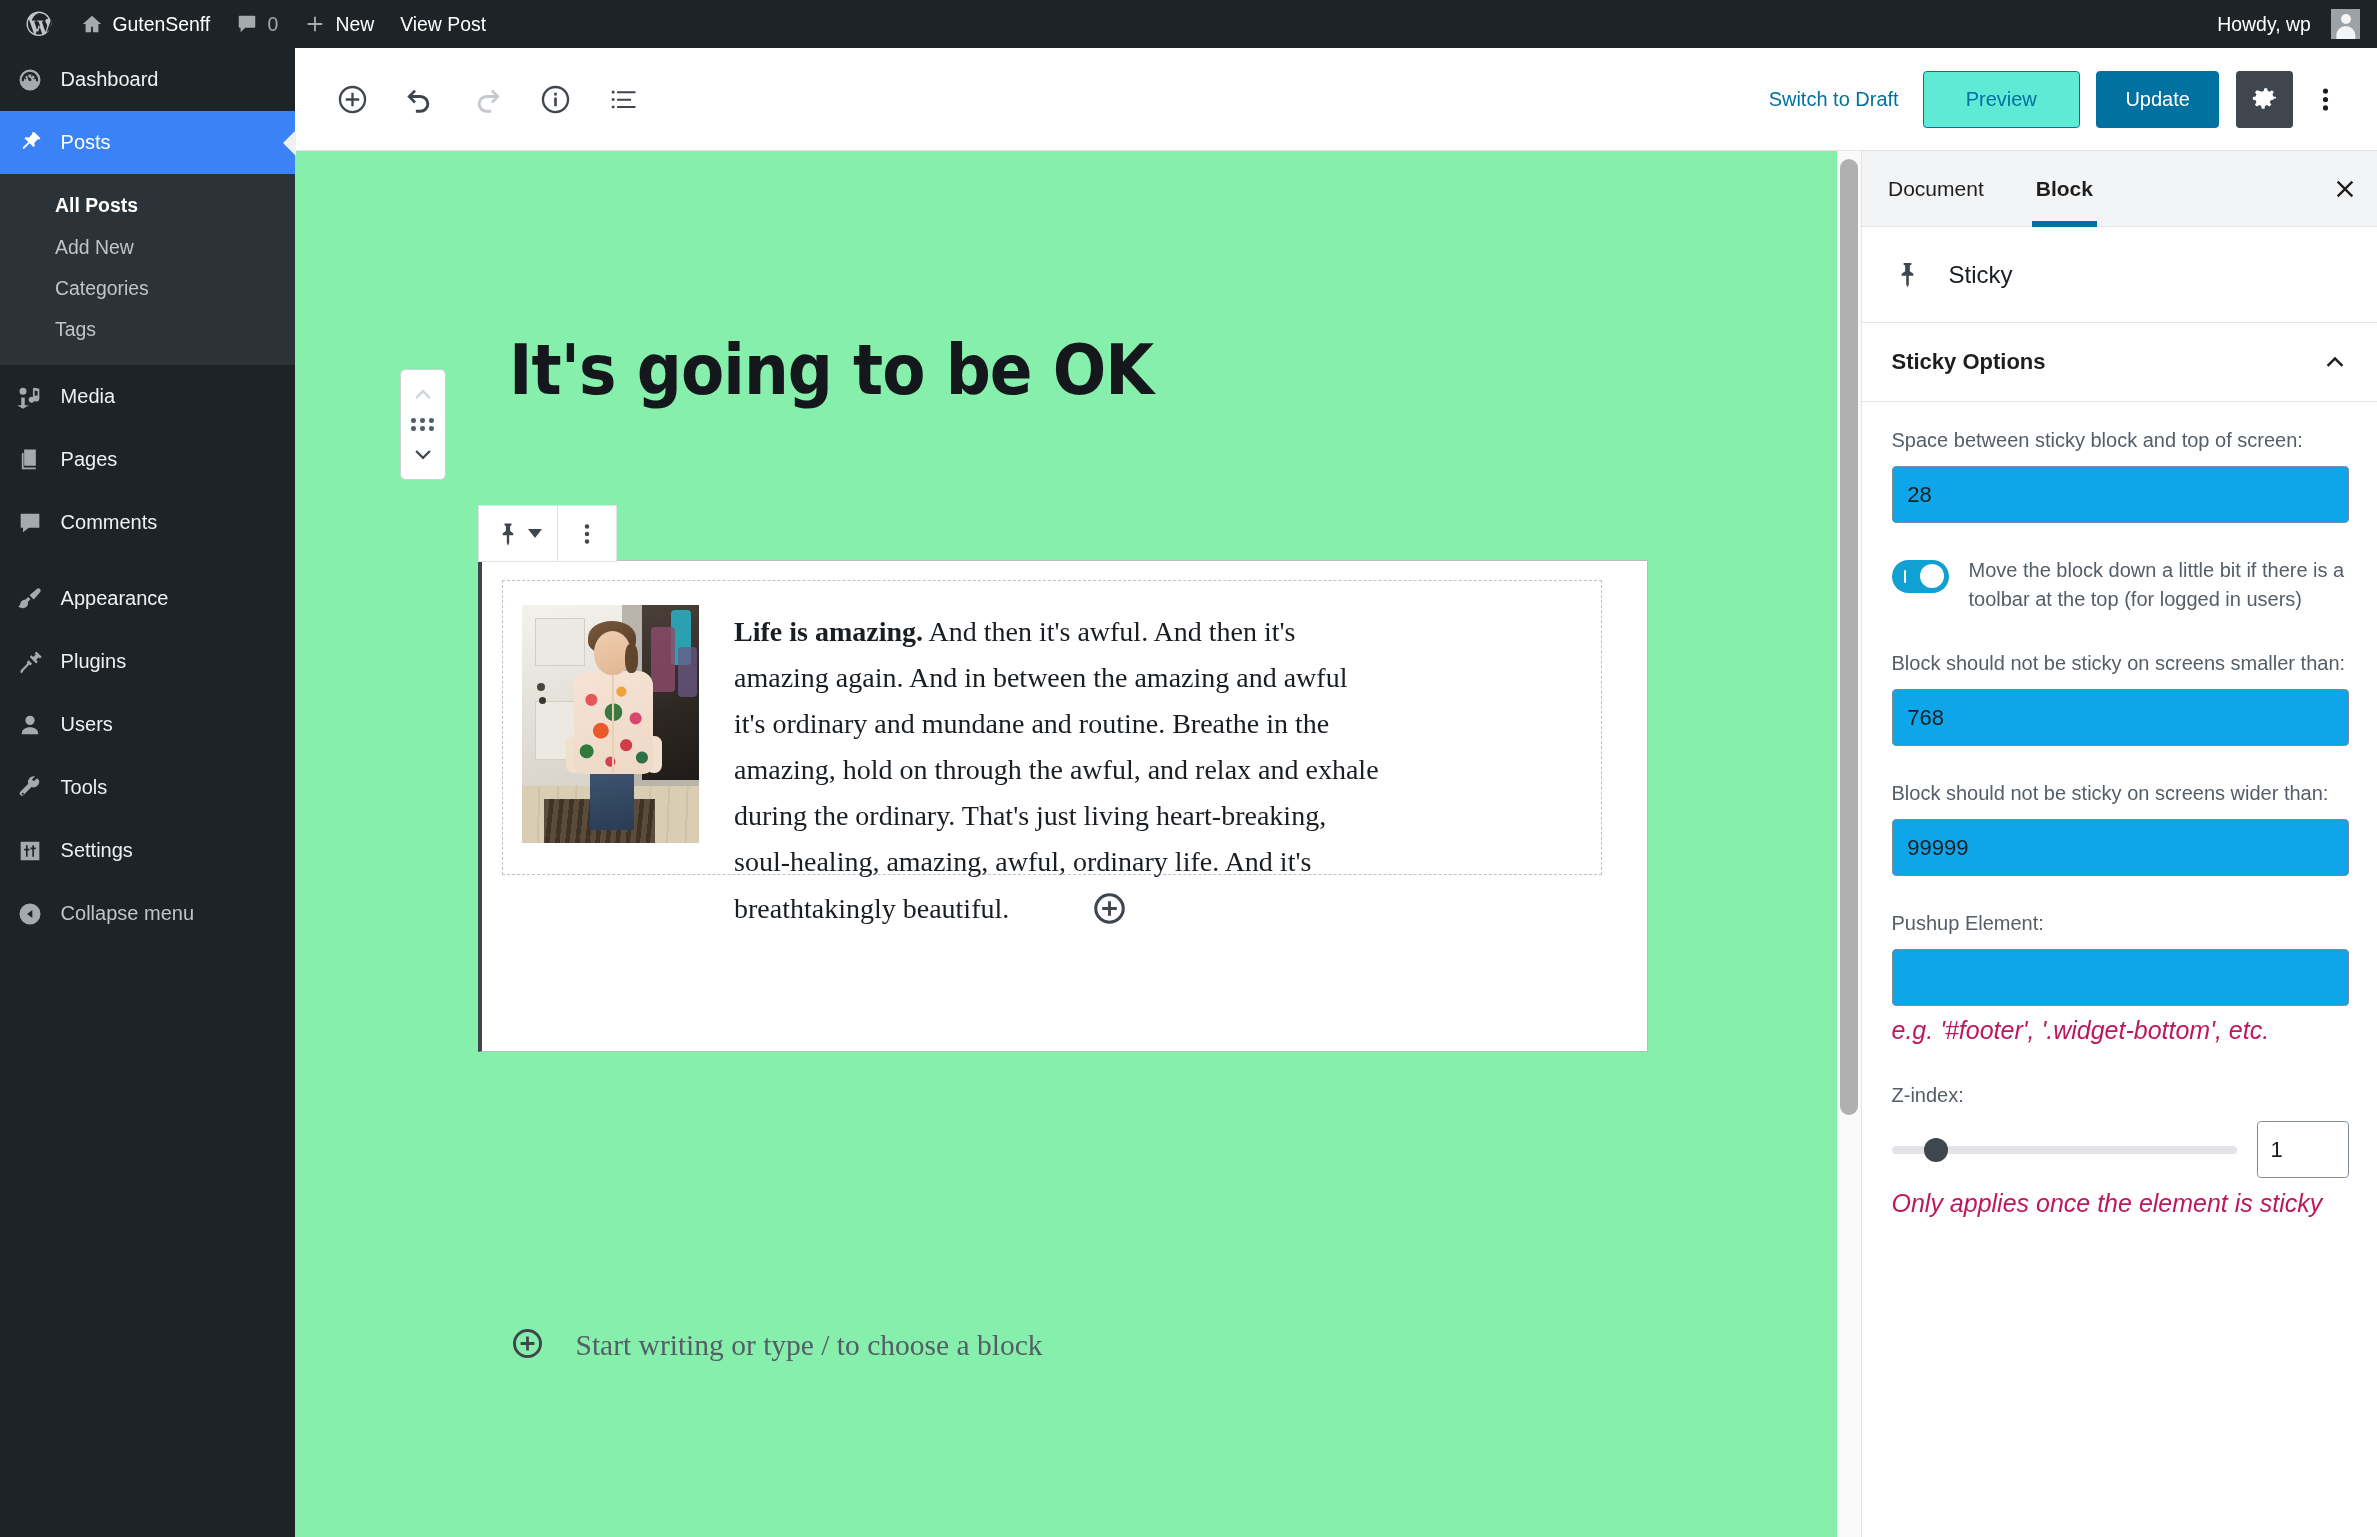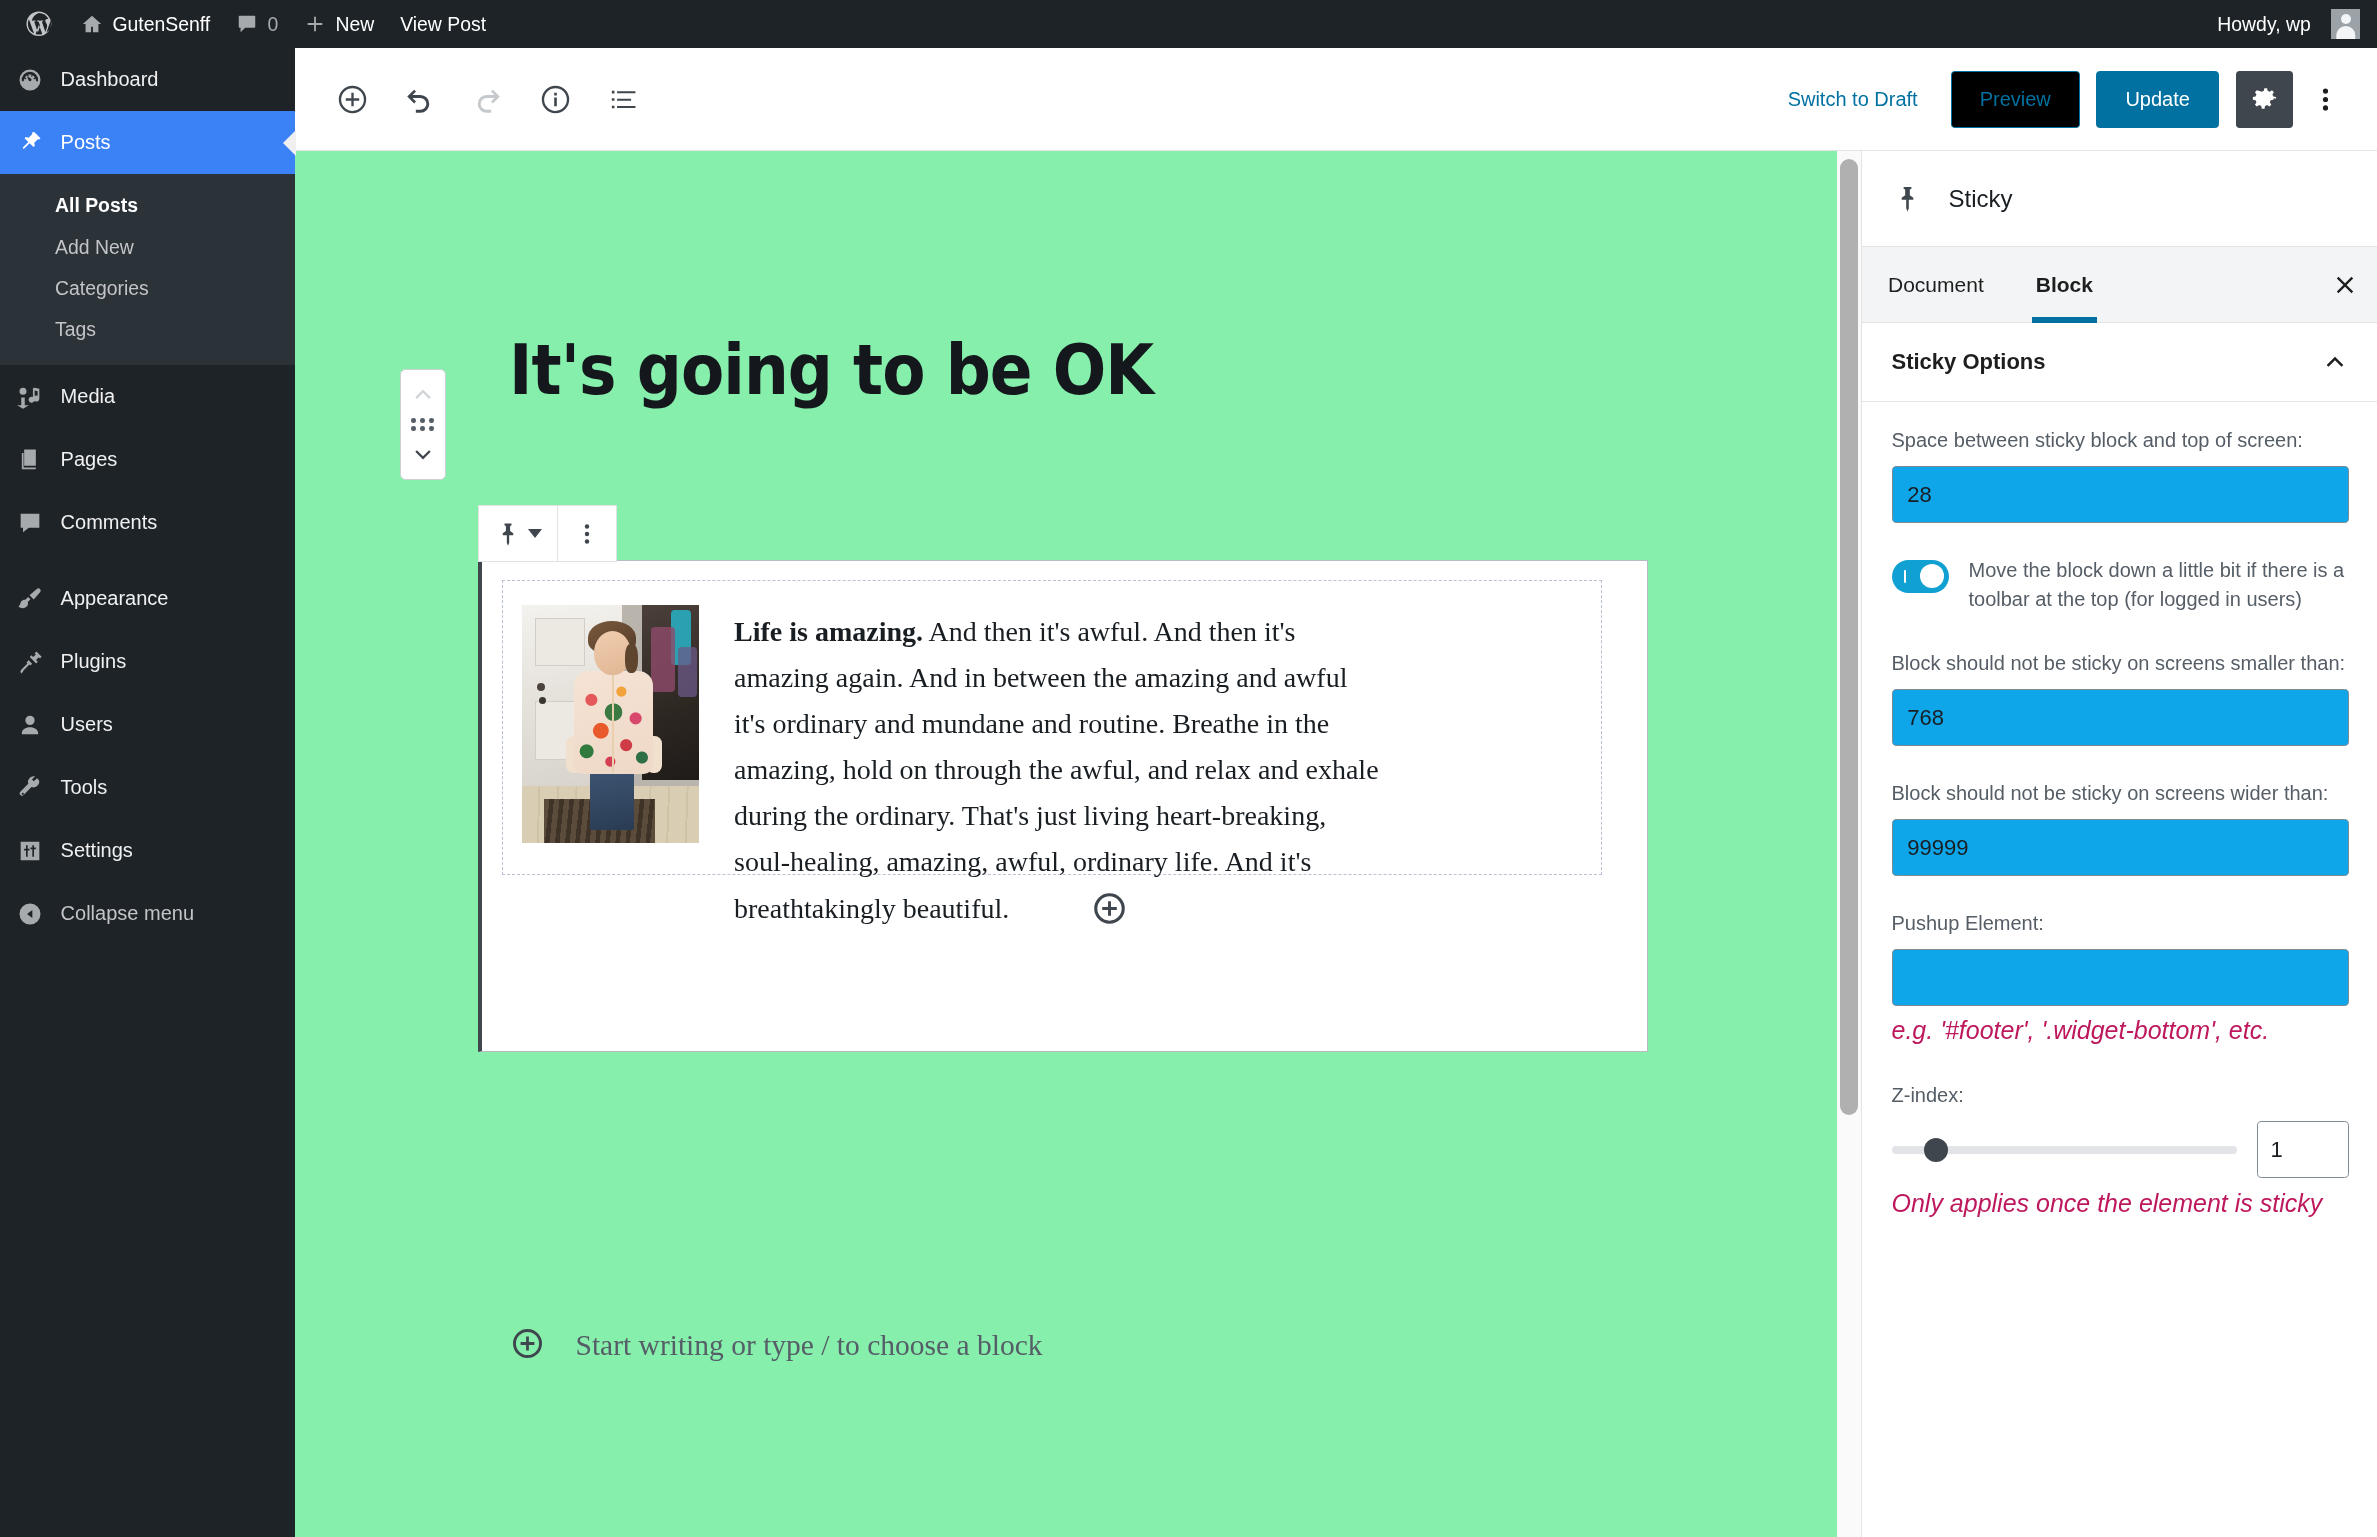--- a/index.html
+++ b/index.html
@@ -98,22 +98,22 @@
   }
   .hdr-btn svg { width: 35px; height: 35px; fill: #40464d; }
   .hdr-btn.disabled svg { fill: #c5c9cd; }
   .hdr-right { margin-left: auto; display: flex; align-items: center; gap: 0; padding-right: 24px; }
   .link-draft {
     color: #0071a1; font-size: 20px; cursor: pointer;
     padding: 0 24px; background: none; border: none;
     font-family: inherit;
   }
   .btn-preview {
-    height: 57px; padding: 0 28px; margin-left: 9px;
-    font-size: 20px; color: #0071a1; background: #000000;
+    height: 57px; padding: 0 42px; margin-left: 0;
+    font-size: 20px; color: #0071a1; background: #5eead4;
     border: 0.9px solid #0071a1; border-radius: 3.7px; cursor: pointer;
     font-family: inherit;
   }
   .btn-update {
     height: 57px; padding: 0 28px; margin-left: 16.6px;
     font-size: 20px; color: #fff; background: #0071a1;
     border: 0.9px solid #0071a1; border-radius: 3.7px; cursor: pointer;
     font-family: inherit;
   }
   .btn-gear {
@@ -710,37 +710,37 @@
     </span>
     <span class="ap-text">Start writing or type / to choose a block</span>
   </div>
 </div>
 
 <div id="canvas-scroll-track"></div>
 <div id="canvas-scroll-thumb"></div>
 
 <aside id="settings-sidebar">
 
-  <div id="sticky-card">
-    <span class="sc-icon">
-      <svg viewBox="0 0 24 24" aria-hidden="true">
-          <path d="M9 3h6v1.5l-1.2.6v4.3l2.7 2V13H13v6.5l-1 2.5-1-2.5V13H7.5v-1.6l2.7-2V5.1L9 4.5V3z"></path>
-        </svg>
-    </span>
-    <span class="sc-label">Sticky</span>
-  </div>
-
   <div id="sidebar-tabs">
     <button class="sb-tab">Document</button>
     <button class="sb-tab active">Block</button>
     <button class="sb-close" title="Close settings">
       <svg viewBox="0 0 24 24" aria-hidden="true">
           <path d="M12 10.6 6.4 5 5 6.4l5.6 5.6L5 17.6 6.4 19l5.6-5.6 5.6 5.6 1.4-1.4-5.6-5.6L19 6.4 17.6 5 12 10.6z"></path>
         </svg>
     </button>
+  </div>
+
+  <div id="sticky-card">
+    <span class="sc-icon">
+      <svg viewBox="0 0 24 24" aria-hidden="true">
+          <path d="M9 3h6v1.5l-1.2.6v4.3l2.7 2V13H13v6.5l-1 2.5-1-2.5V13H7.5v-1.6l2.7-2V5.1L9 4.5V3z"></path>
+        </svg>
+    </span>
+    <span class="sc-label">Sticky</span>
   </div>
 
   <div id="panel-header">
     <span class="ph-title">Sticky Options</span>
     <span class="ph-chevron">
       <svg viewBox="0 0 24 24" aria-hidden="true">
           <path d="M12 8.3 4.9 15.5l1.5 1.5L12 11.4l5.6 5.6 1.5-1.5L12 8.3z"></path>
         </svg>
     </span>
   </div>

